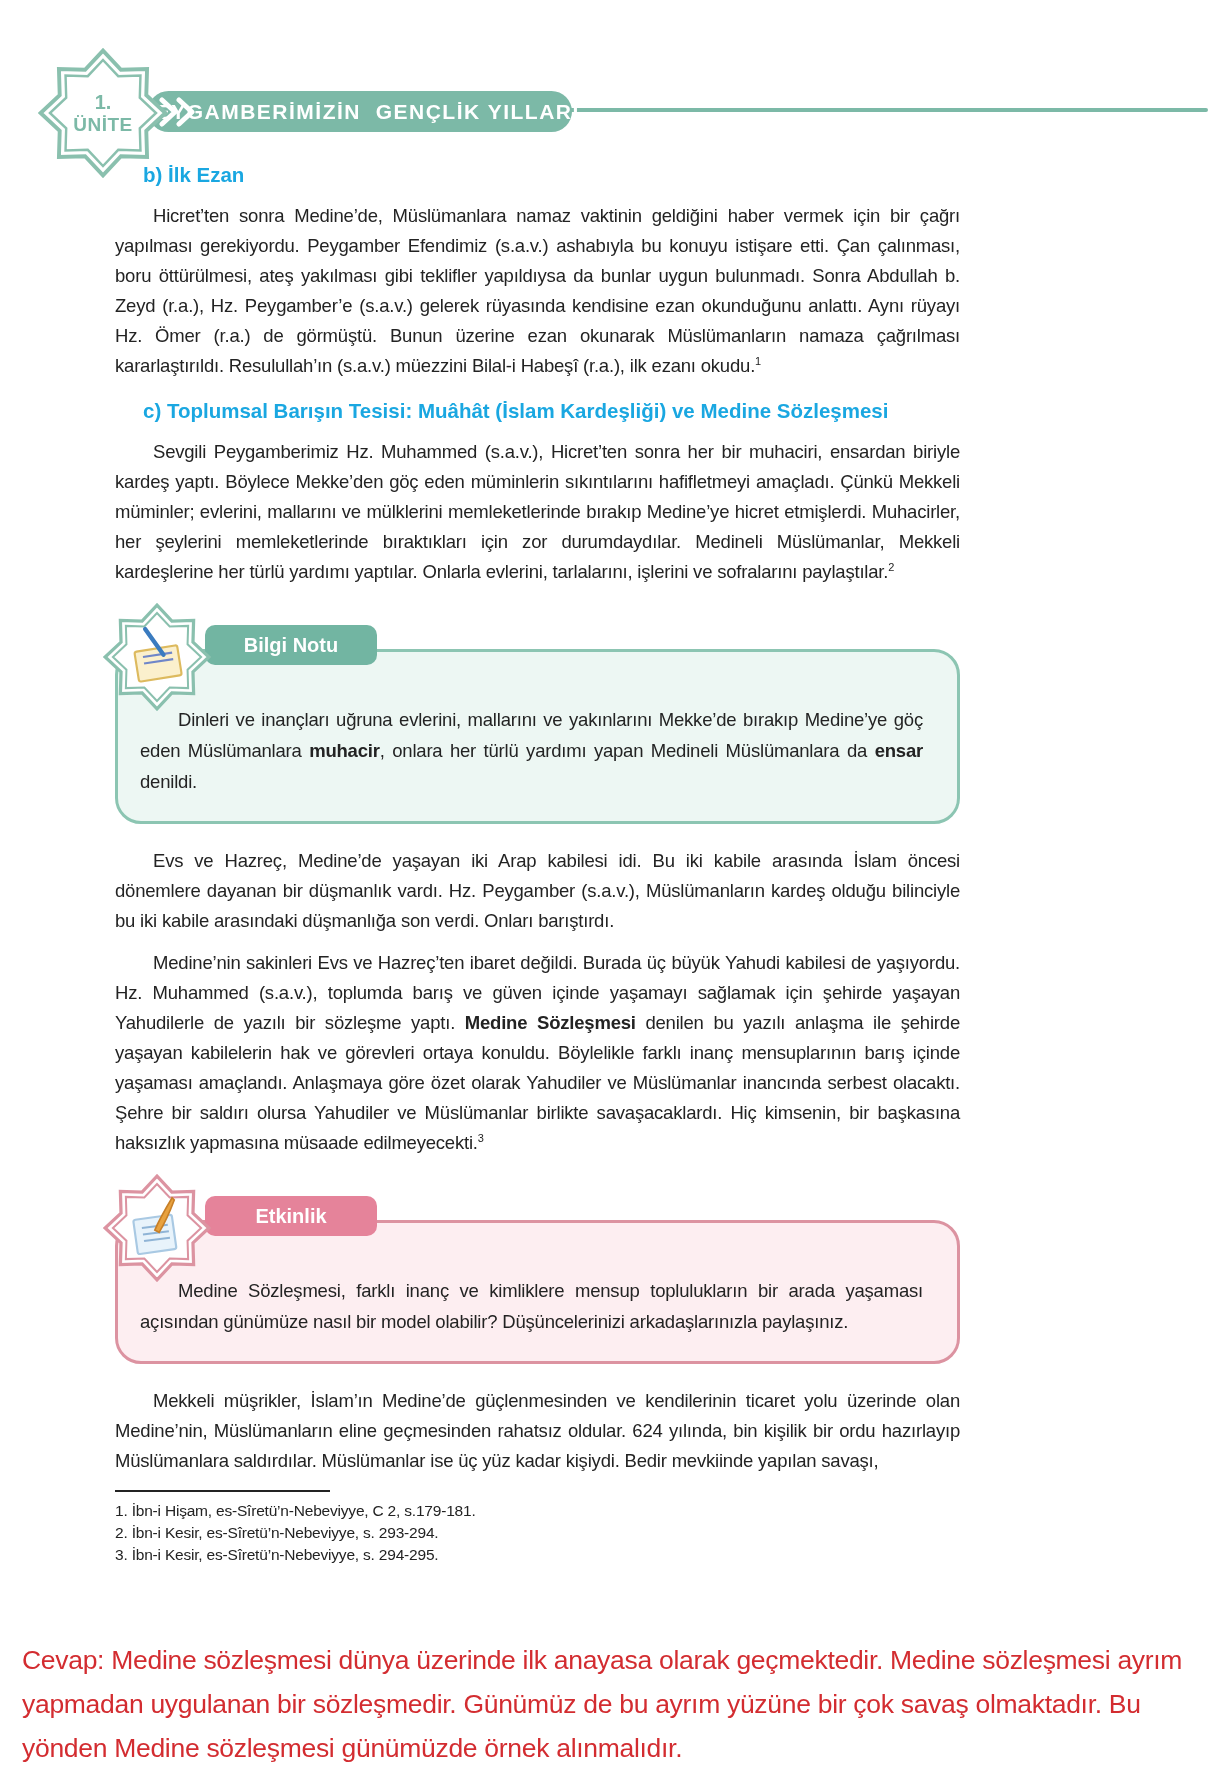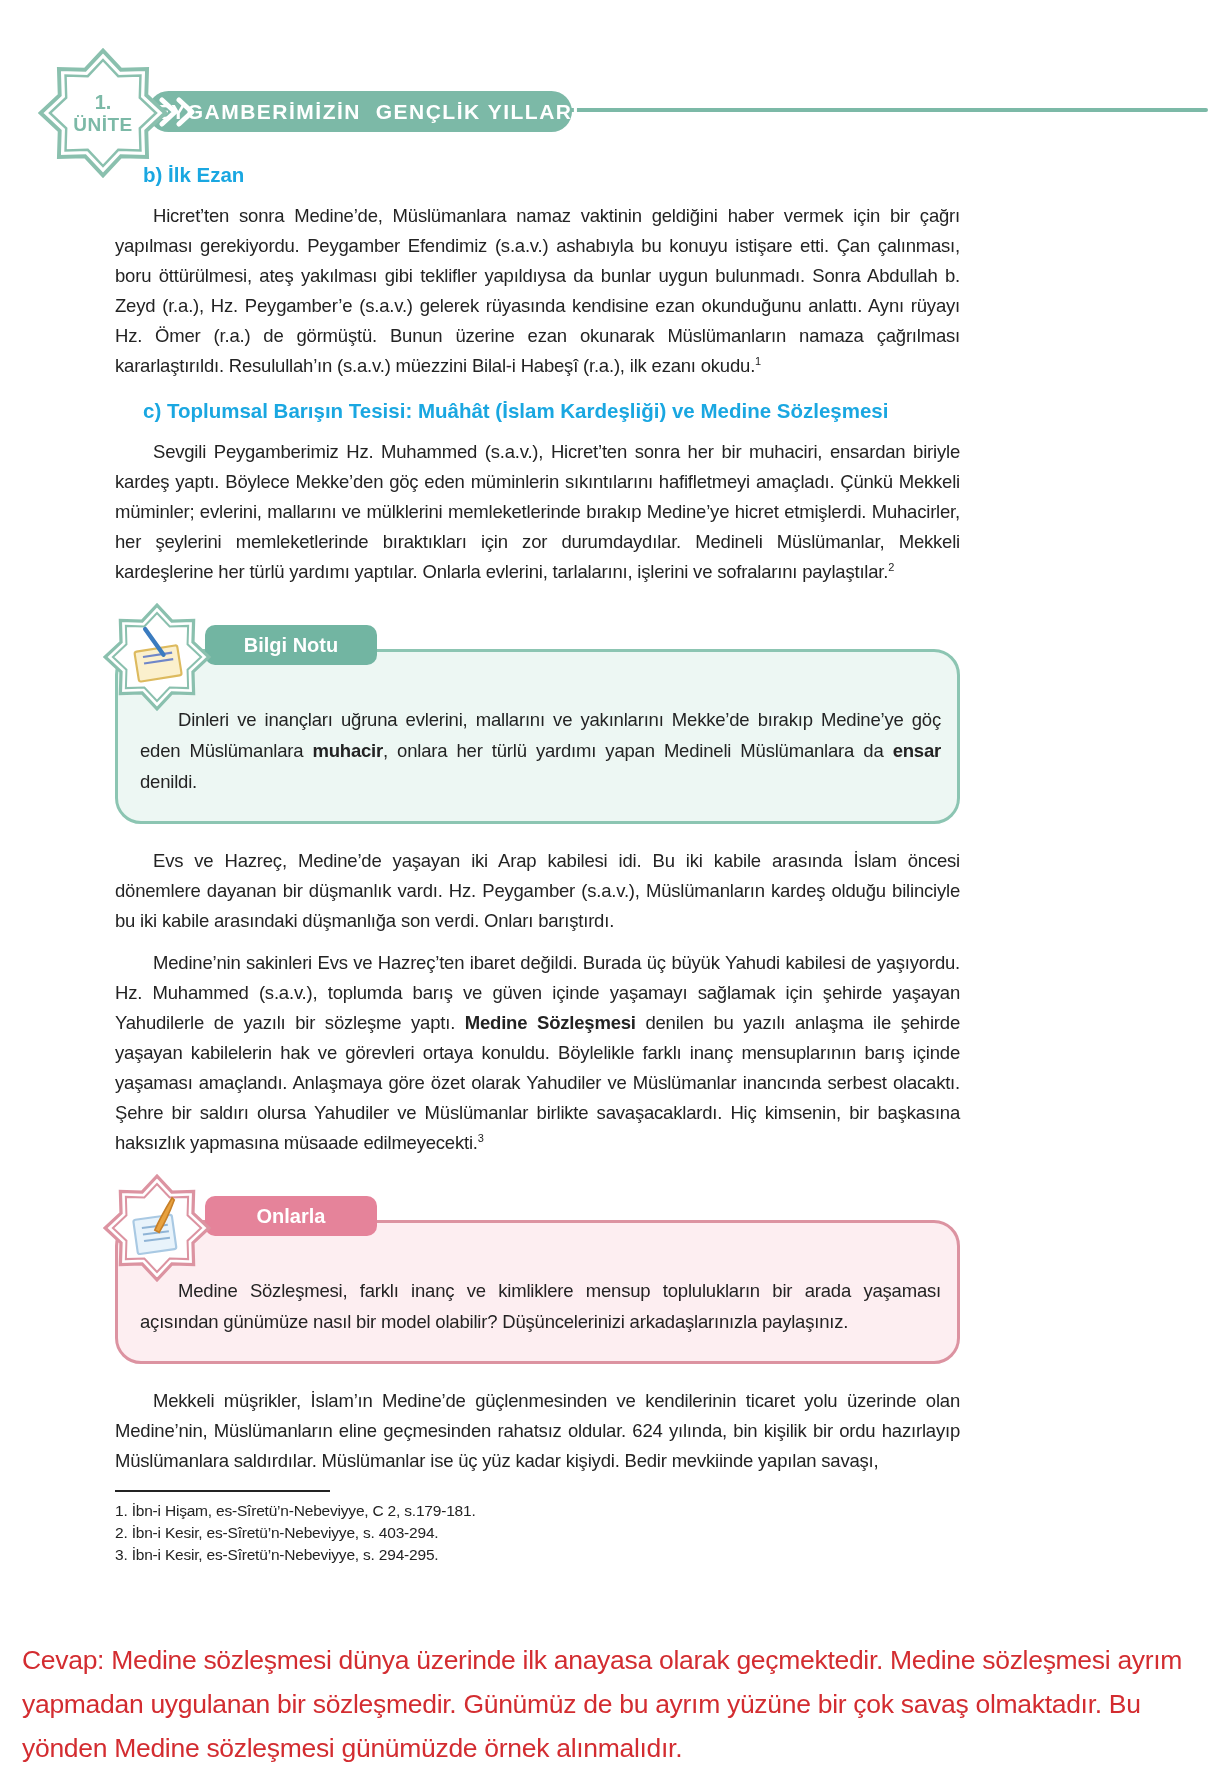--- a/index.html
+++ b/index.html
@@ -30,21 +30,21 @@
   p.body{
     font-size:18.5px;line-height:30px;text-align:justify;margin:0 0 12px 0;
     text-indent:38px;letter-spacing:-0.2px;
   }
   p.body sup{font-size:11px;line-height:0;}
   b{font-weight:bold;}
   
   .note-wrap{position:relative;margin-top:62px;margin-bottom:22px;}
   .note-box{
     border:3px solid #8cc5b2;background:#edf7f3;border-radius:26px;
-    padding:52px 16px 24px 22px;
+    padding:52px 34px 24px 22px;
   }
   .note-box .note-text{font-size:18.5px;line-height:31px;text-align:justify;text-indent:38px;letter-spacing:-0.2px;margin:0;}
   .note-wrap.pink .note-box{border-color:#dc93a1;background:#fdeef1;}
   .note-badge{position:absolute;left:-12px;top:-46px;width:108px;height:108px;z-index:2;}
   .note-pill{
     position:absolute;left:90px;top:-24px;height:40px;min-width:132px;padding:0 20px;
     background:#72b5a2;border-radius:10px;display:flex;align-items:center;justify-content:center;
     color:#ffffff;font-weight:bold;font-size:20px;z-index:1;
   }
   .note-wrap.pink .note-pill{background:#e5839a;}
@@ -126,31 +126,31 @@
           <polygon points="50,2 63.8,16.7 83.9,16.1 83.3,36.2 98,50 83.3,63.8 83.9,83.9 63.8,83.3 50,98 36.2,83.3 16.1,83.9 16.7,63.8 2,50 16.7,36.2 16.1,16.1 36.2,16.7" fill="none" stroke="#dc93a1" stroke-width="2.2" transform="translate(50,50) scale(0.85) translate(-50,-50)"></polygon>
           <g>
             <rect x="30" y="40" width="36" height="32" rx="2" fill="#e8f3fb" stroke="#a9c9e3" stroke-width="2" transform="rotate(-8 48 56)"></rect>
             <line x1="36" y1="50" x2="60" y2="47" stroke="#8fb4d6" stroke-width="2"></line>
             <line x1="37" y1="56" x2="61" y2="53" stroke="#8fb4d6" stroke-width="2"></line>
             <line x1="38" y1="62" x2="62" y2="59" stroke="#8fb4d6" stroke-width="2"></line>
             <path d="M64 22 C58 32 52 42 48 52 L52 54 C58 44 63 32 66 24 Z" fill="#e8a23f" stroke="#c77f28" stroke-width="1.5"></path>
           </g>
         </svg>
       </div>
-      <div class="note-pill">Onlarla</div>
+      <div class="note-pill">Etkinlik</div>
       <div class="note-box">
         <p class="note-text">Medine Sözleşmesi, farklı inanç ve kimliklere mensup toplulukların bir arada yaşaması açısından günümüze nasıl bir model olabilir? Düşüncelerinizi arkadaşlarınızla paylaşınız.</p>
       </div>
     </div>
 
 
     <p class="body">Mekkeli müşrikler, İslam’ın Medine’de güçlenmesinden ve kendilerinin ticaret yolu üzerinde olan Medine’nin, Müslümanların eline geçmesinden rahatsız oldular. 624 yılında, bin kişilik bir ordu hazırlayıp Müslümanlara saldırdılar. Müslümanlar ise üç yüz kadar kişiydi. Bedir mevkiinde yapılan savaşı,</p>
 
     <div class="footnote-sep"></div>
     <p class="footnote">1. İbn-i Hişam, es-Sîretü’n-Nebeviyye, C 2, s.179-181.</p>
-    <p class="footnote">2. İbn-i Kesir, es-Sîretü’n-Nebeviyye, s. 403-294.</p>
+    <p class="footnote">2. İbn-i Kesir, es-Sîretü’n-Nebeviyye, s. 293-294.</p>
     <p class="footnote">3. İbn-i  Kesir, es-Sîretü’n-Nebeviyye, s. 294-295.</p>
   </div>
 
 
   <div class="answer">Cevap: Medine sözleşmesi dünya üzerinde ilk anayasa olarak geçmektedir. Medine sözleşmesi ayrım yapmadan uygulanan bir sözleşmedir. Günümüz de bu ayrım yüzüne bir çok savaş olmaktadır. Bu yönden Medine sözleşmesi günümüzde örnek alınmalıdır.</div>
 
 </div>
 
 </body></html>

